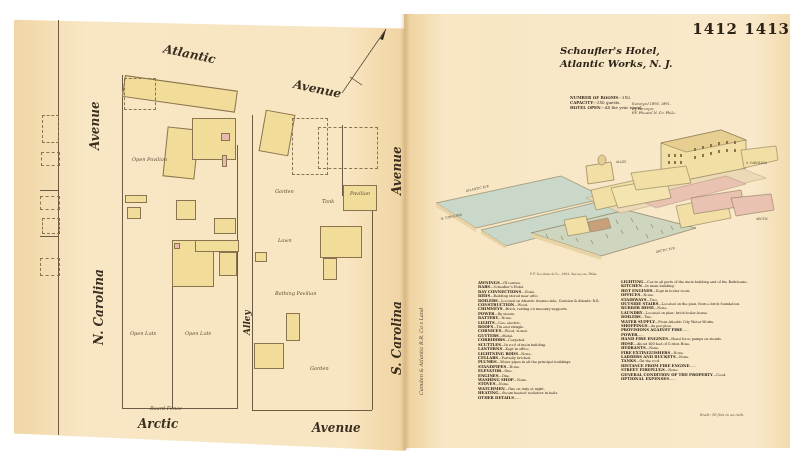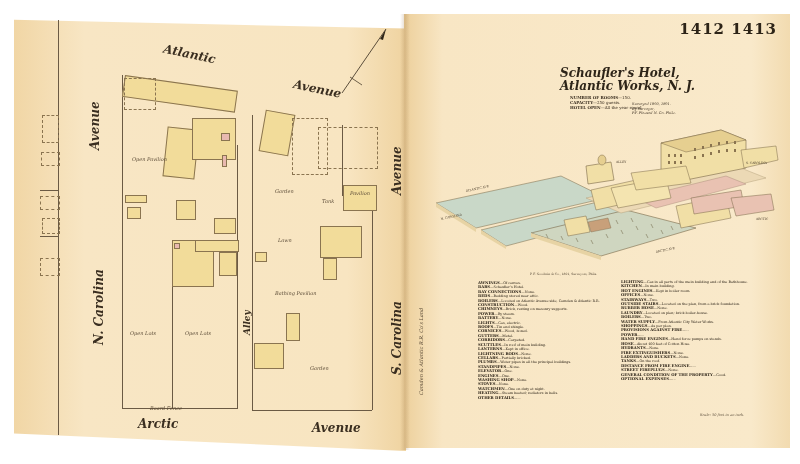--- a/index.html
+++ b/index.html
@@ -36,28 +36,28 @@
   .line { position: absolute; background: #6b5a44; }
   .bldg {
     position: absolute; background: #f2dc9a; border: 1px solid #8a7450;
   }
   .bldg-pink { background: #e9b9b0; }
   .bldg-dash { border-style: dashed; background: transparent; }
   .tiny {
     position: absolute; font-size: 5px; color: #5a4a36; font-style: italic; white-space: nowrap;
   }
   .page-number {
-    position: absolute; right: 23px; top: 20px;
+    position: absolute; right: 10px; top: 20px;
     font-family: "DejaVu Serif", serif; font-size: 15px; font-weight: bold; color: #2d2418;
     letter-spacing: 1px;
   }
   .hotel-title {
-    position: absolute; left: 560px; top: 67px;
+    position: absolute; left: 560px; top: 44px;
     font-family: "DejaVu Serif", serif; font-style: italic; font-weight: bold;
-    font-size: 12px; color: #2d2418; line-height: 13px;
+    font-size: 10px; color: #2d2418; line-height: 13px;
   }
   .hotel-meta {
     position: absolute; left: 570px; top: 95px; font-size: 4px; color: #3a2e20; line-height: 5px;
   }
   .hotel-meta b { font-weight: bold; }
   .sig {
     position: absolute; left: 632px; top: 102px; font-size: 3.5px; font-style: italic; color: #3a2e20; line-height: 4.5px;
   }
   .iso {
     position: absolute; left: 436px; top: 128px; width: 344px; height: 138px;

